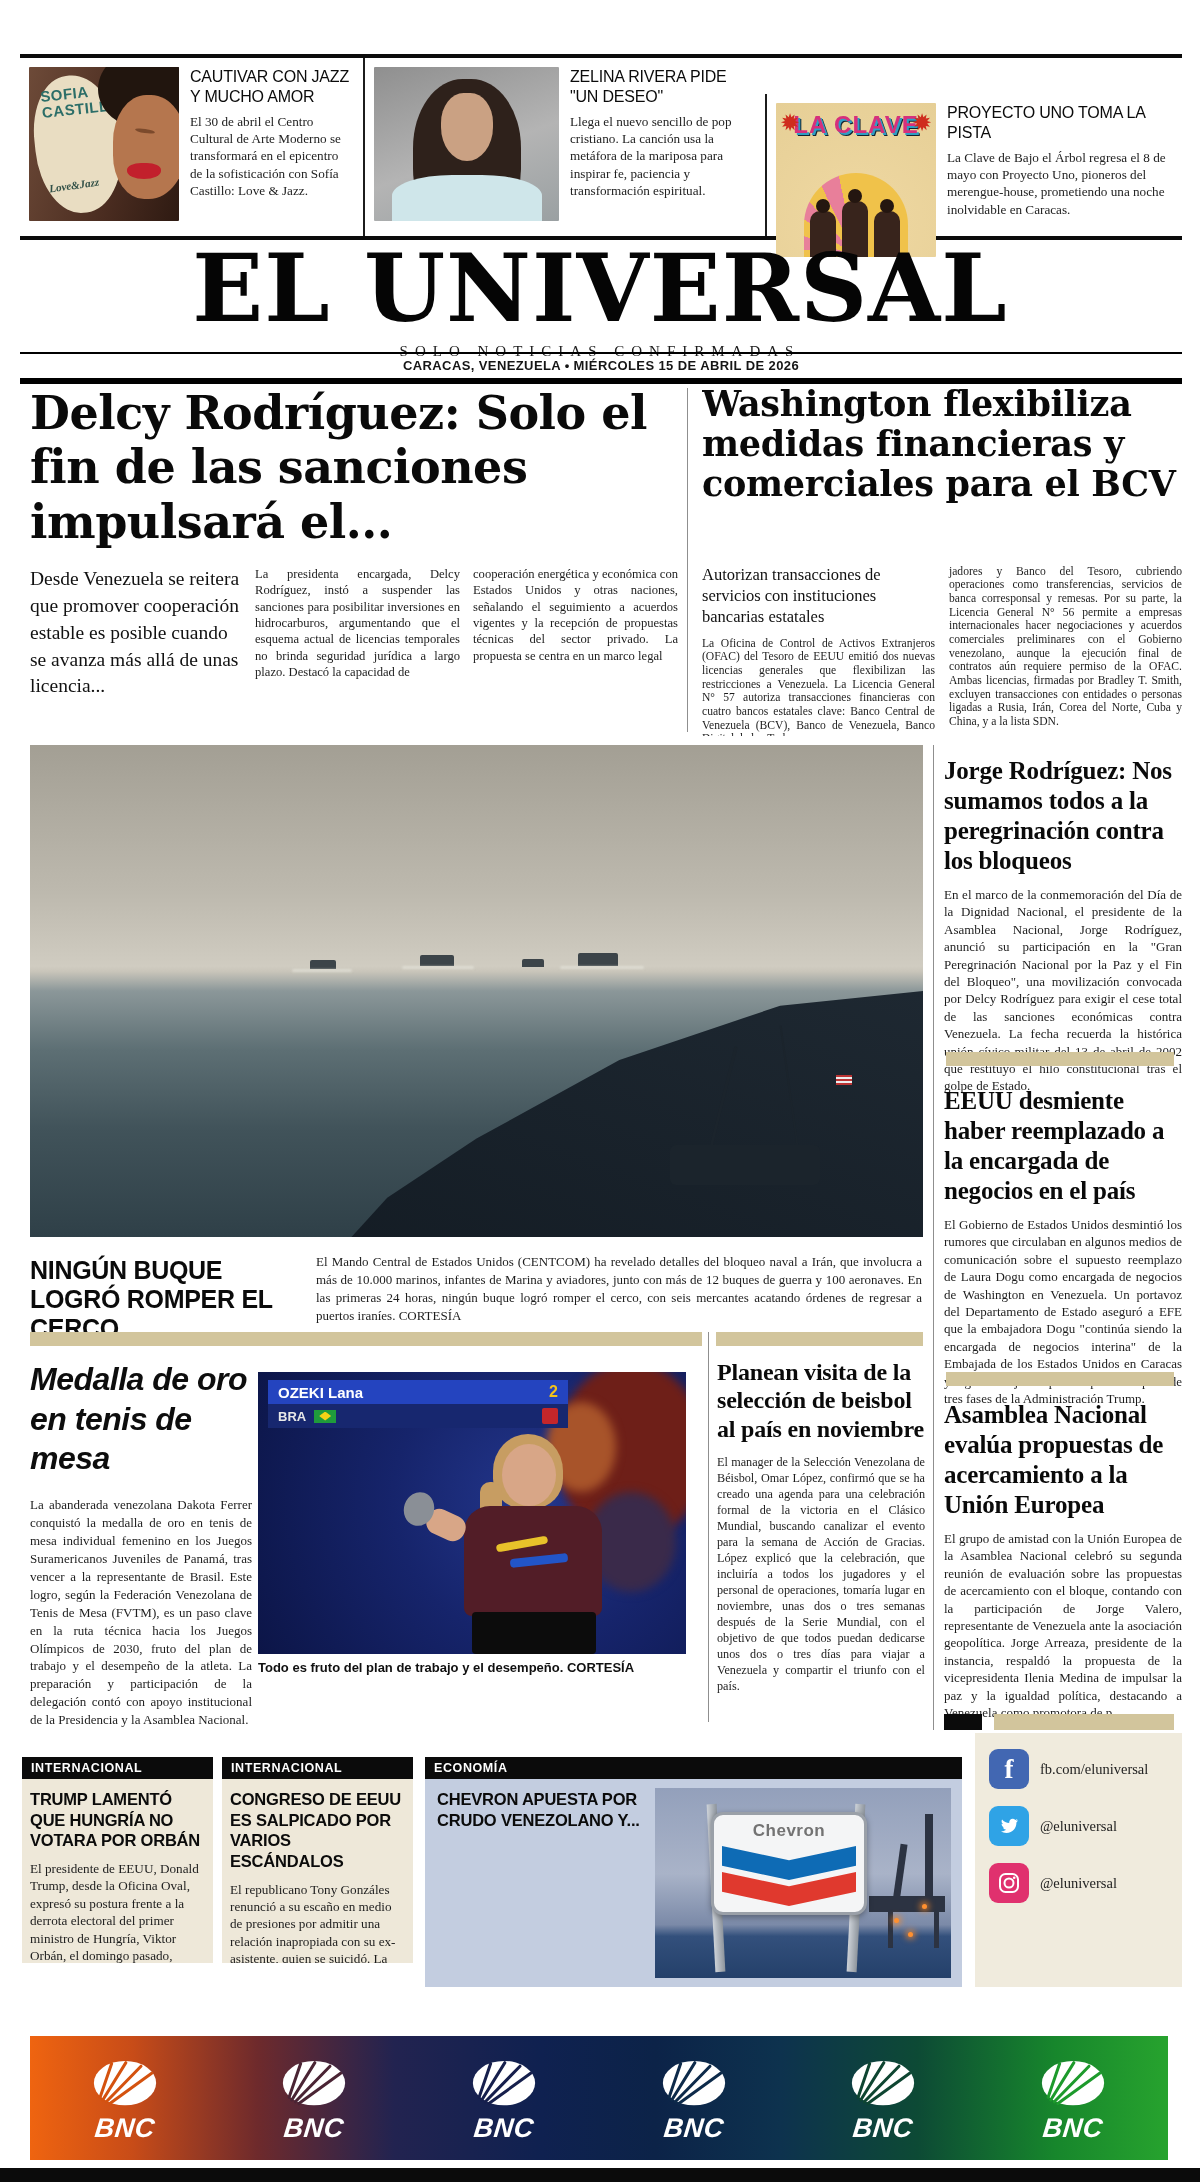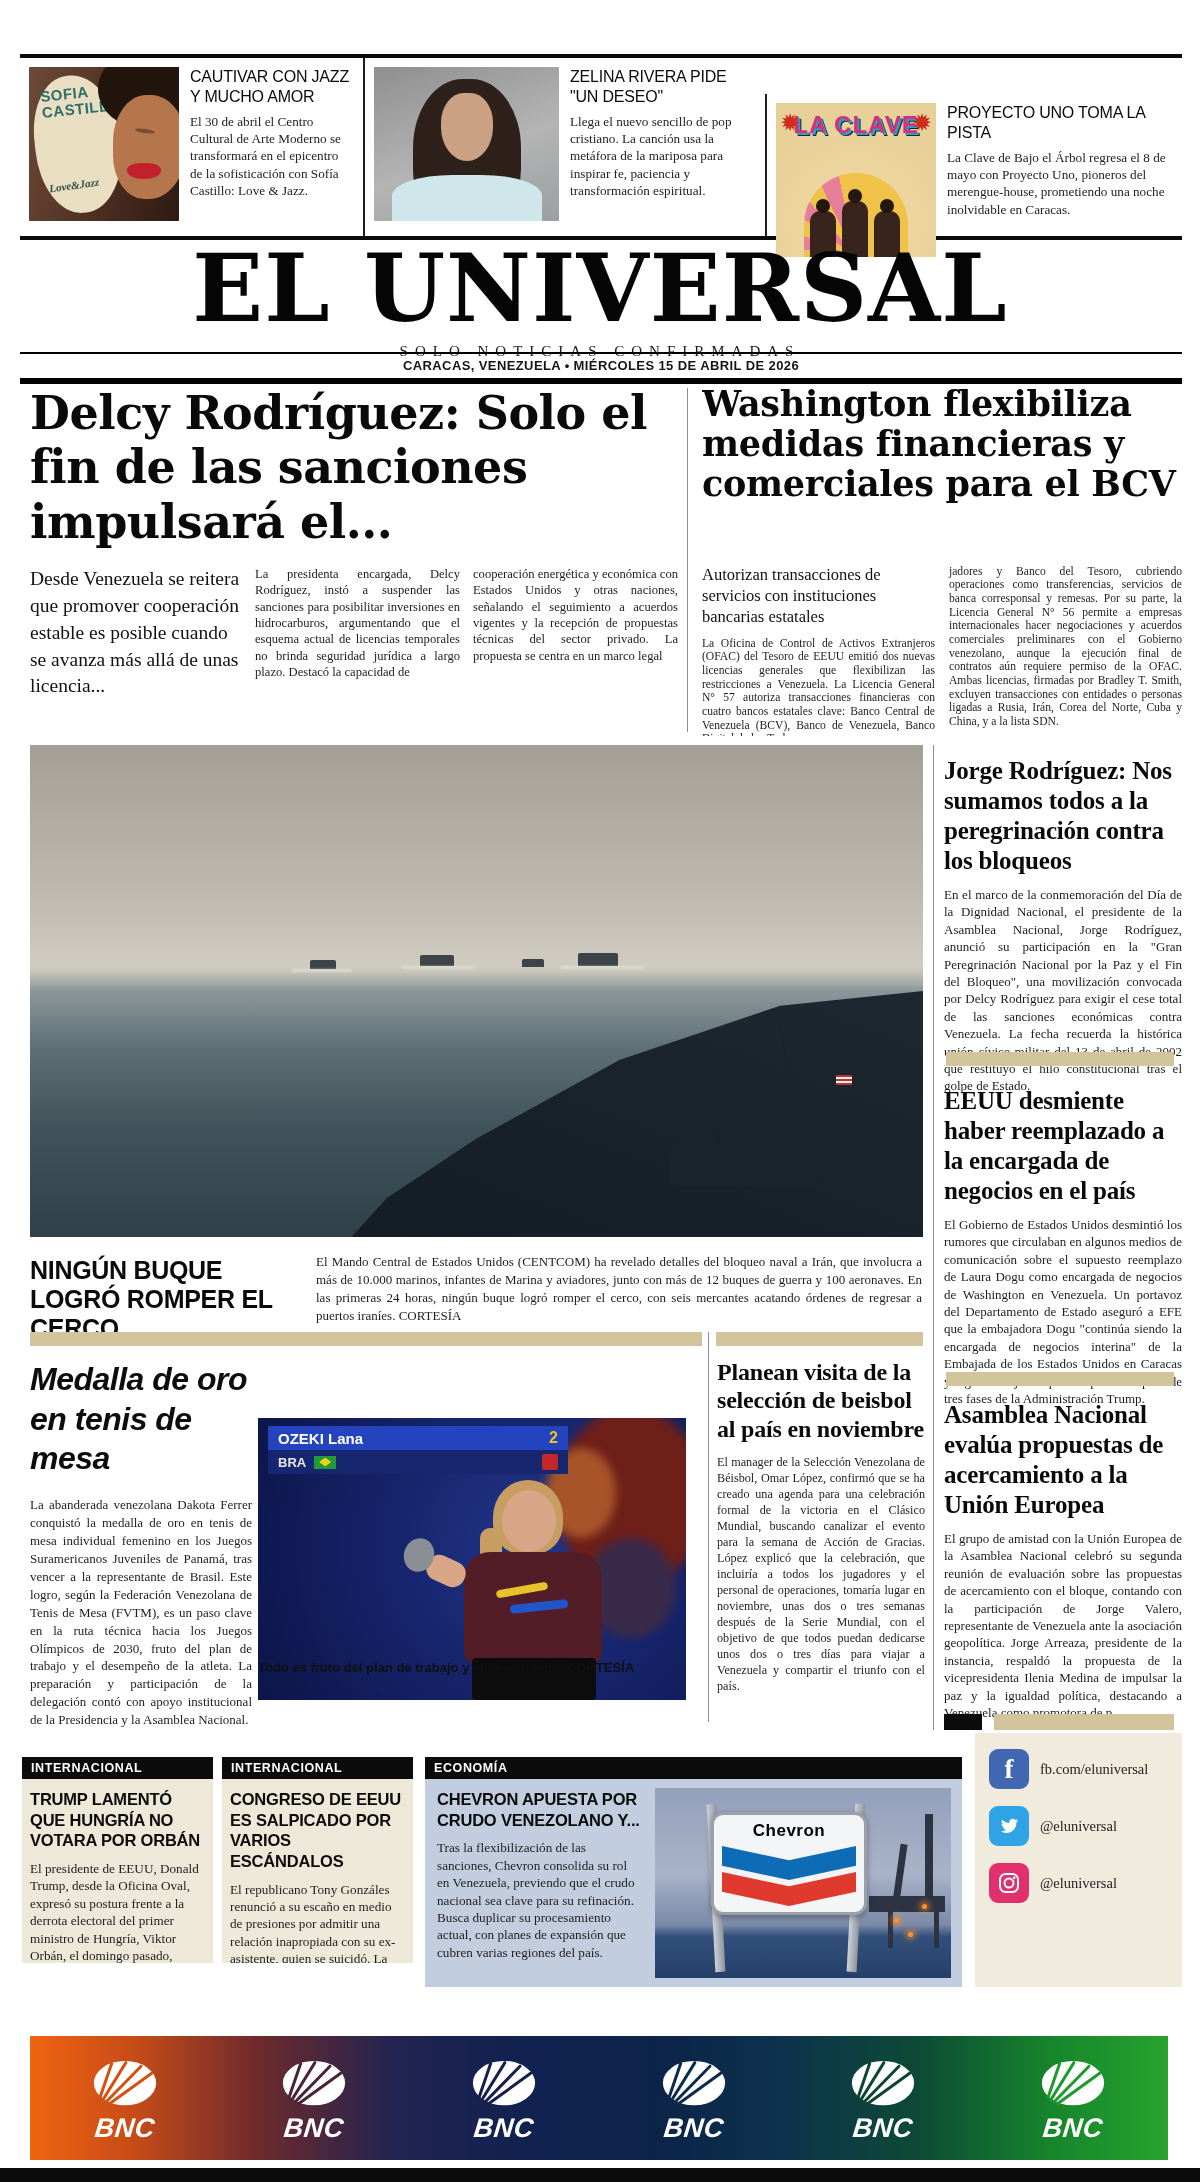--- a/index.html
+++ b/index.html
@@ -121,21 +121,21 @@
   .bbox-body{margin-top:9px;font-size:13.2px;line-height:1.32;color:#1d1d1d;}
   .ecbox{background:#c3cde0;box-sizing:border-box;padding:10px 12px;overflow:hidden;}
 
   
   .chevphoto{position:absolute;background:linear-gradient(180deg,#93a0bb 0%,#a9b3c8 45%,#7b8aa8 72%,#33507c 78%,#24406a 100%);overflow:hidden;}
   .rig{position:absolute;background:#2c3342;}
   .riglight{position:absolute;width:5px;height:5px;border-radius:50%;background:#ff9030;box-shadow:0 0 6px 2px rgba(255,140,40,.8);}
   .sign-post{position:absolute;width:10px;background:linear-gradient(90deg,#cdd2d8,#8d949c);}
   .shield{position:absolute;width:150px;border:3px solid #9aa0a8;border-radius:12px;background:#f4f5f6;
           box-shadow:0 2px 6px rgba(0,0,0,.35);overflow:hidden;padding-bottom:6px;}
-  .shield-word{text-align:center;font:700 17px/1 "Liberation Sans",sans-serif;color:#000000;
+  .shield-word{text-align:center;font:700 17px/1 "Liberation Sans",sans-serif;color:#737373;
                letter-spacing:.5px;padding:7px 0 5px;}
   .chev{height:34px;margin:2px 8px 0;clip-path:polygon(0 0,50% 42%,100% 0,100% 58%,50% 100%,0 58%);}
   .chev.b{background:#0e6bb5;}
   .chev.r{background:#e0392e;margin-top:-8px;}
 
   
   .soc{background:#f0ebdd;box-sizing:border-box;padding:16px 14px;}
   .soc-row{display:flex;align-items:center;gap:11px;margin-bottom:17px;cursor:pointer;}
   .soc-ic{width:40px;height:40px;border-radius:9px;display:flex;align-items:center;justify-content:center;flex:none;}
   .soc-label{font-size:14.5px;color:#222;}
@@ -272,21 +272,21 @@
     <div class="rail-body jtxt">El grupo de amistad con la Unión Europea de la Asamblea Nacional celebró su segunda reunión de evaluación sobre las propuestas de acercamiento con el bloque, contando con la participación de Jorge Valero, representante de Venezuela ante la asociación geopolítica. Jorge Arreaza, presidente de la instancia, respaldó la propuesta de la vicepresidenta Ilenia Medina de impulsar la paz y la igualdad política, destacando a Venezuela como promotora de p…</div>
   </div>
   <div class="abs" style="left:944px;top:1714px;width:38px;height:16px;background:#0b0b0b;"></div>
   <div class="abs tan" style="left:994px;top:1714px;width:180px;height:16px;"></div>
 
   <div class="abs" style="left:30px;top:1360px;width:226px;">
     <div class="tenis-head">Medalla de oro en tenis de mesa</div>
     <div class="tenis-body jtxt" style="margin-top:17px;width:222px;">La abanderada venezolana Dakota Ferrer conquistó la medalla de oro en tenis de mesa individual femenino en los Juegos Suramericanos Juveniles de Panamá, tras vencer a la representante de Brasil. Este logro, según la Federación Venezolana de Tenis de Mesa (FVTM), es un paso clave en la ruta técnica hacia los Juegos Olímpicos de 2030, fruto del plan de trabajo y el desempeño de la atleta. La preparación y participación de la delegación contó con apoyo institucional de la Presidencia y la Asamblea Nacional.</div>
   </div>
 
-  <div class="abs ttphoto" style="left:258px;top:1372px;width:428px;height:282px;margin-top:46px;">
+  <div class="abs ttphoto" style="left:258px;top:1372px;width:428px;height:282px;">
     <div class="ttblob" style="right:-20px;top:-10px;width:150px;height:180px;background:#6e1f18;"></div>
     <div class="ttblob" style="right:70px;top:30px;width:70px;height:90px;background:#a8542a;"></div>
     <div class="ttblob" style="right:10px;top:120px;width:90px;height:100px;background:#3a2a4a;"></div>
     <div class="sb">
       <div class="sb-r1">
         <span>OZEKI Lana</span>
         <span class="sb-score">2</span>
       </div>
       <div class="sb-r2">
         <span>BRA</span>
@@ -320,21 +320,20 @@
   <div class="abs kick" style="left:222px;top:1757px;width:191px;">INTERNACIONAL</div>
   <div class="abs bbox" style="left:222px;top:1779px;width:191px;height:184px;">
     <div class="bbox-head">CONGRESO DE EEUU ES SALPICADO POR VARIOS ESCÁNDALOS</div>
     <div class="bbox-body">El republicano Tony Gonzáles renunció a su escaño en medio de presiones por admitir una relación inapropiada con su ex-asistente, quien se suicidó. La demócrata Leger Fernández amenazó con expulsarlo si no formalizaba su salida.</div>
   </div>
 
   <div class="abs kick" style="left:425px;top:1757px;width:537px;">ECONOMÍA</div>
   <div class="abs ecbox" style="left:425px;top:1779px;width:537px;height:208px;">
     <div style="width:205px;">
       <div class="bbox-head">CHEVRON APUESTA POR CRUDO VENEZOLANO Y...</div>
-      <div class="bbox-body">Tras la flexibilización de las sanciones, Chevron consolida su rol en Venezuela, previendo que el crudo nacional sea clave para su refinación. Busca duplicar su procesamiento actual, con planes de expansión que cubren varias regiones del país.</div>
     </div>
     <div class="chevphoto" style="left:230px;top:9px;width:296px;height:190px;">
       <div class="rig" style="right:18px;top:26px;width:8px;height:96px;"></div>
       <div class="rig" style="right:48px;top:56px;width:7px;height:66px;transform:rotate(8deg);"></div>
       <div class="rig" style="right:6px;top:108px;width:76px;height:16px;"></div>
       <div class="rig" style="right:12px;top:124px;width:5px;height:36px;"></div>
       <div class="rig" style="right:58px;top:124px;width:5px;height:36px;"></div>
       <div class="riglight" style="right:24px;top:116px;"></div>
       <div class="riglight" style="right:52px;top:130px;"></div>
       <div class="riglight" style="right:38px;top:144px;"></div>

